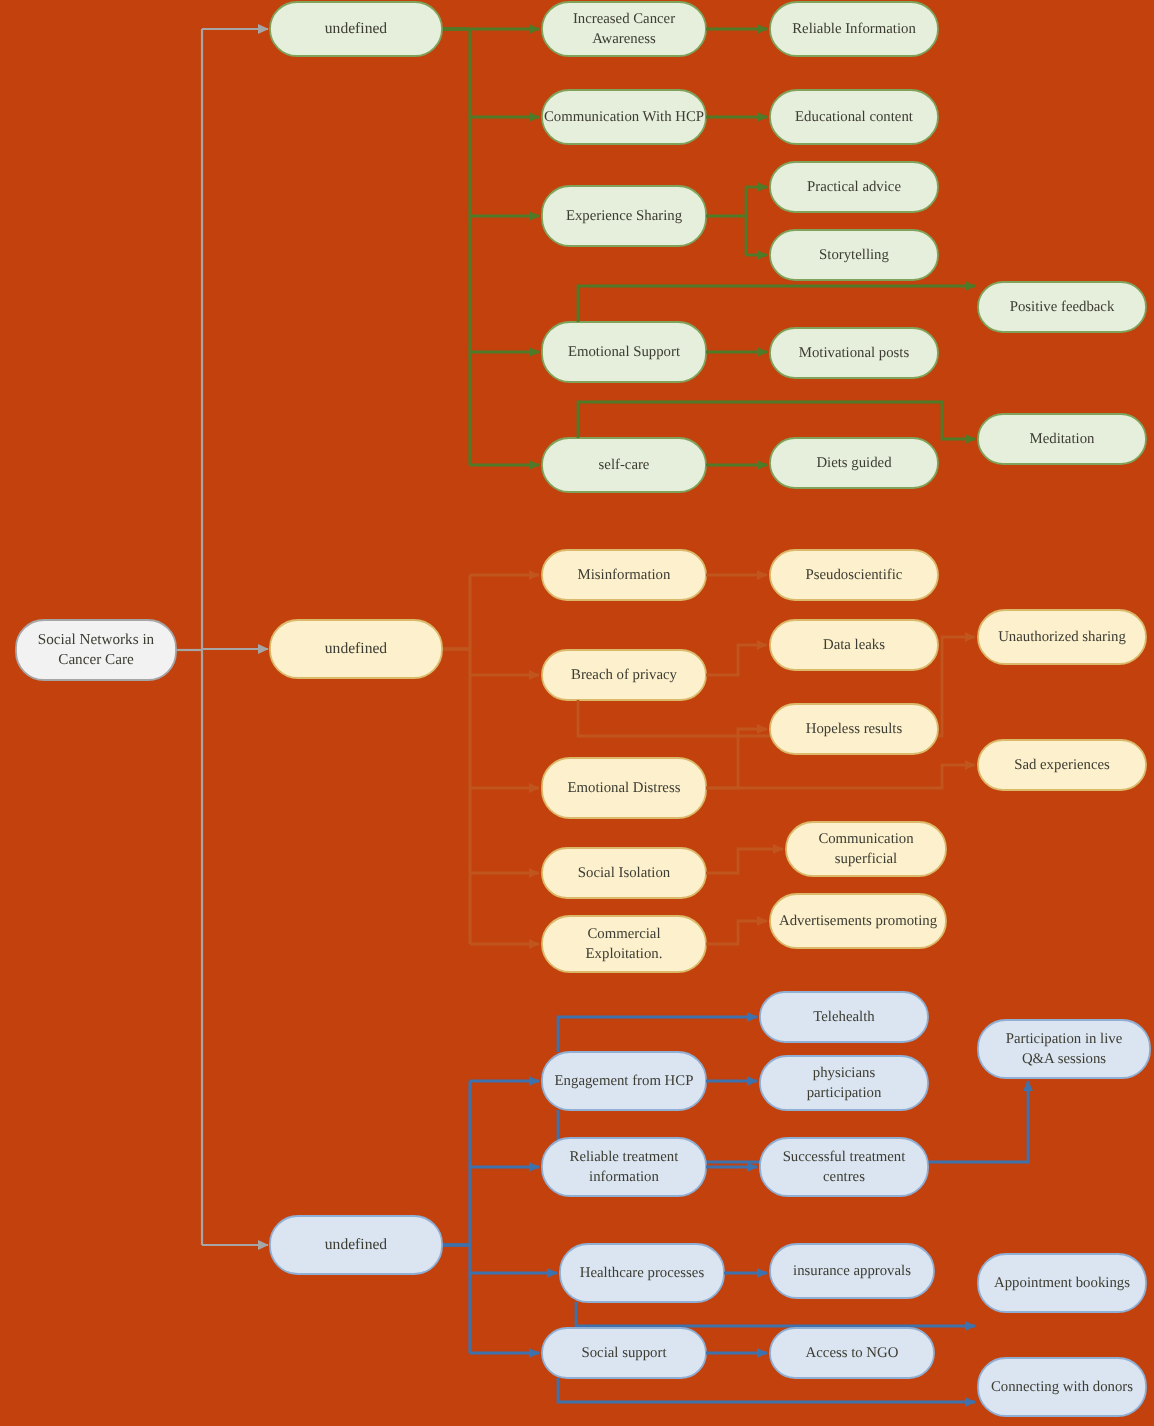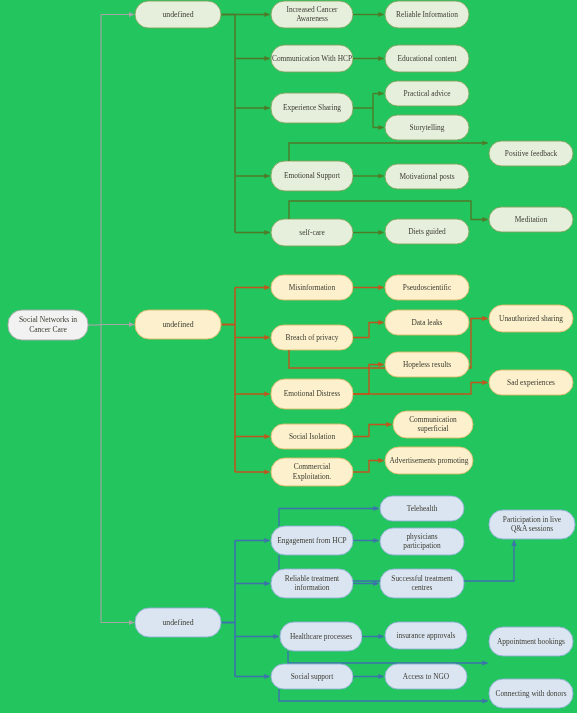--- a/index.html
+++ b/index.html
@@ -1,16 +1,16 @@
 <!DOCTYPE html>
 <html><head>
 <meta charset="utf-8">
 <style>
   html,body{margin:0;padding:0;background:#ffffff;}
-  #page{position:relative;width:577px;height:713px;background:#22c55e;overflow:hidden;
+  #page{position:relative;width:577px;height:713px;background:#c2410c;overflow:hidden;
         font-family:"Liberation Serif","DejaVu Serif",serif;}
   svg{position:absolute;left:0;top:0;width:577px;height:713px;}
   .node-label{font-family:"Liberation Serif","DejaVu Serif",serif;
               fill:#3c3c32;text-anchor:middle;dominant-baseline:middle;}
 </style>
 </head>
 <body>
 
 <div id="page">
   <svg id="svg" viewBox="0 0 577 713" xmlns="http://www.w3.org/2000/svg">

